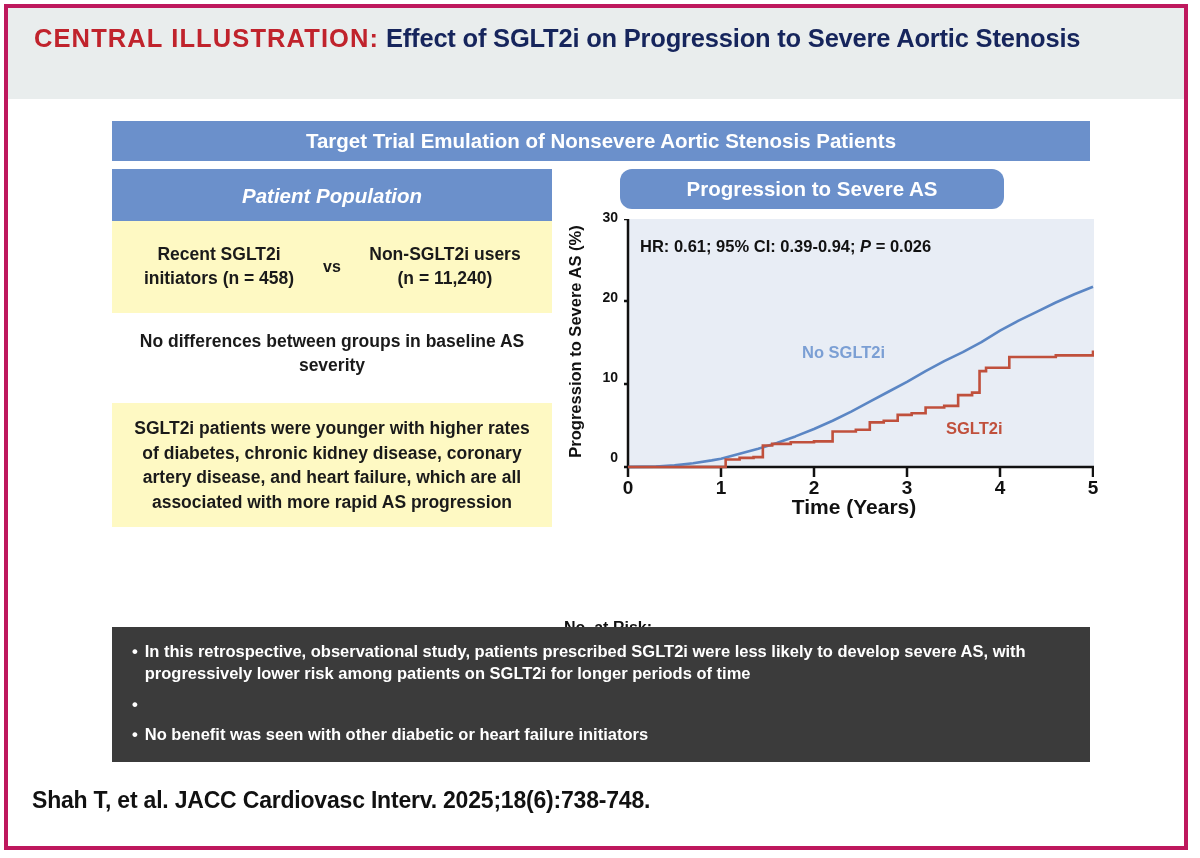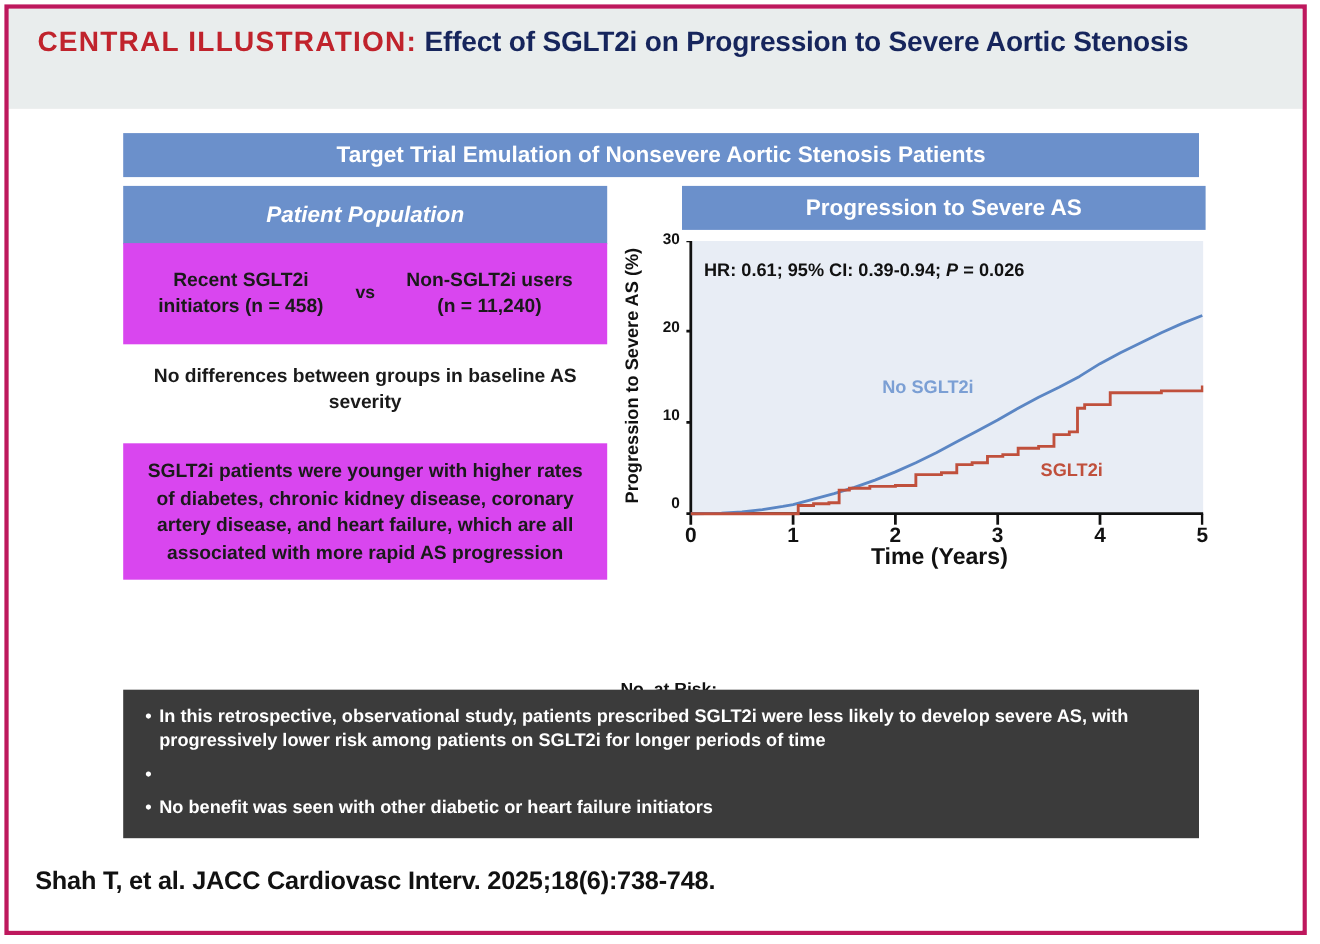--- a/index.html
+++ b/index.html
@@ -27,30 +27,30 @@
   }
   
   .canvas{position:absolute;left:0;top:91px;right:0;bottom:0;background:#fff;}
   .bar{
     background:#6b90cb;color:#ffffff;font-weight:bold;
     display:flex;align-items:center;justify-content:center;
     text-align:center;box-sizing:border-box;
   }
   #top-bar{position:absolute;left:104px;top:22px;width:978px;height:40px;font-size:20.5px;}
   #left-bar{position:absolute;left:104px;top:70px;width:440px;height:53px;font-size:20.5px;font-style:italic;}
-  #right-bar{position:absolute;left:612px;top:70px;width:476px;height:40px;font-size:20.5px;}
+  #right-bar{position:absolute;left:612px;top:70px;width:384px;height:40px;font-size:20.5px;border-radius:12px;}
 
   
   .lcol{position:absolute;left:104px;top:118px;width:440px;}
   .plain-text{
     text-align:center;color:#1a1a1a;font-size:17.5px;line-height:1.38;
     font-weight:600;padding:16px 10px 12px 10px;
   }
   .blue-box{
-    background:#d946ef;color:#1a1a1a;box-sizing:border-box;
+    background:#fef9c3;color:#1a1a1a;box-sizing:border-box;
   }
   #vs-box{
     display:flex;align-items:center;justify-content:space-between;
     padding:16px 22px;height:92px;margin-top:4px;
   }
   .vs-col{width:170px;text-align:center;font-size:17.5px;line-height:1.35;font-weight:600;}
   .vs-mid{font-size:16px;font-weight:bold;padding:0 6px;}
   #note-box{
     margin-top:14px;padding:13px 14px;font-size:17.5px;line-height:1.4;
     text-align:center;font-weight:600;

